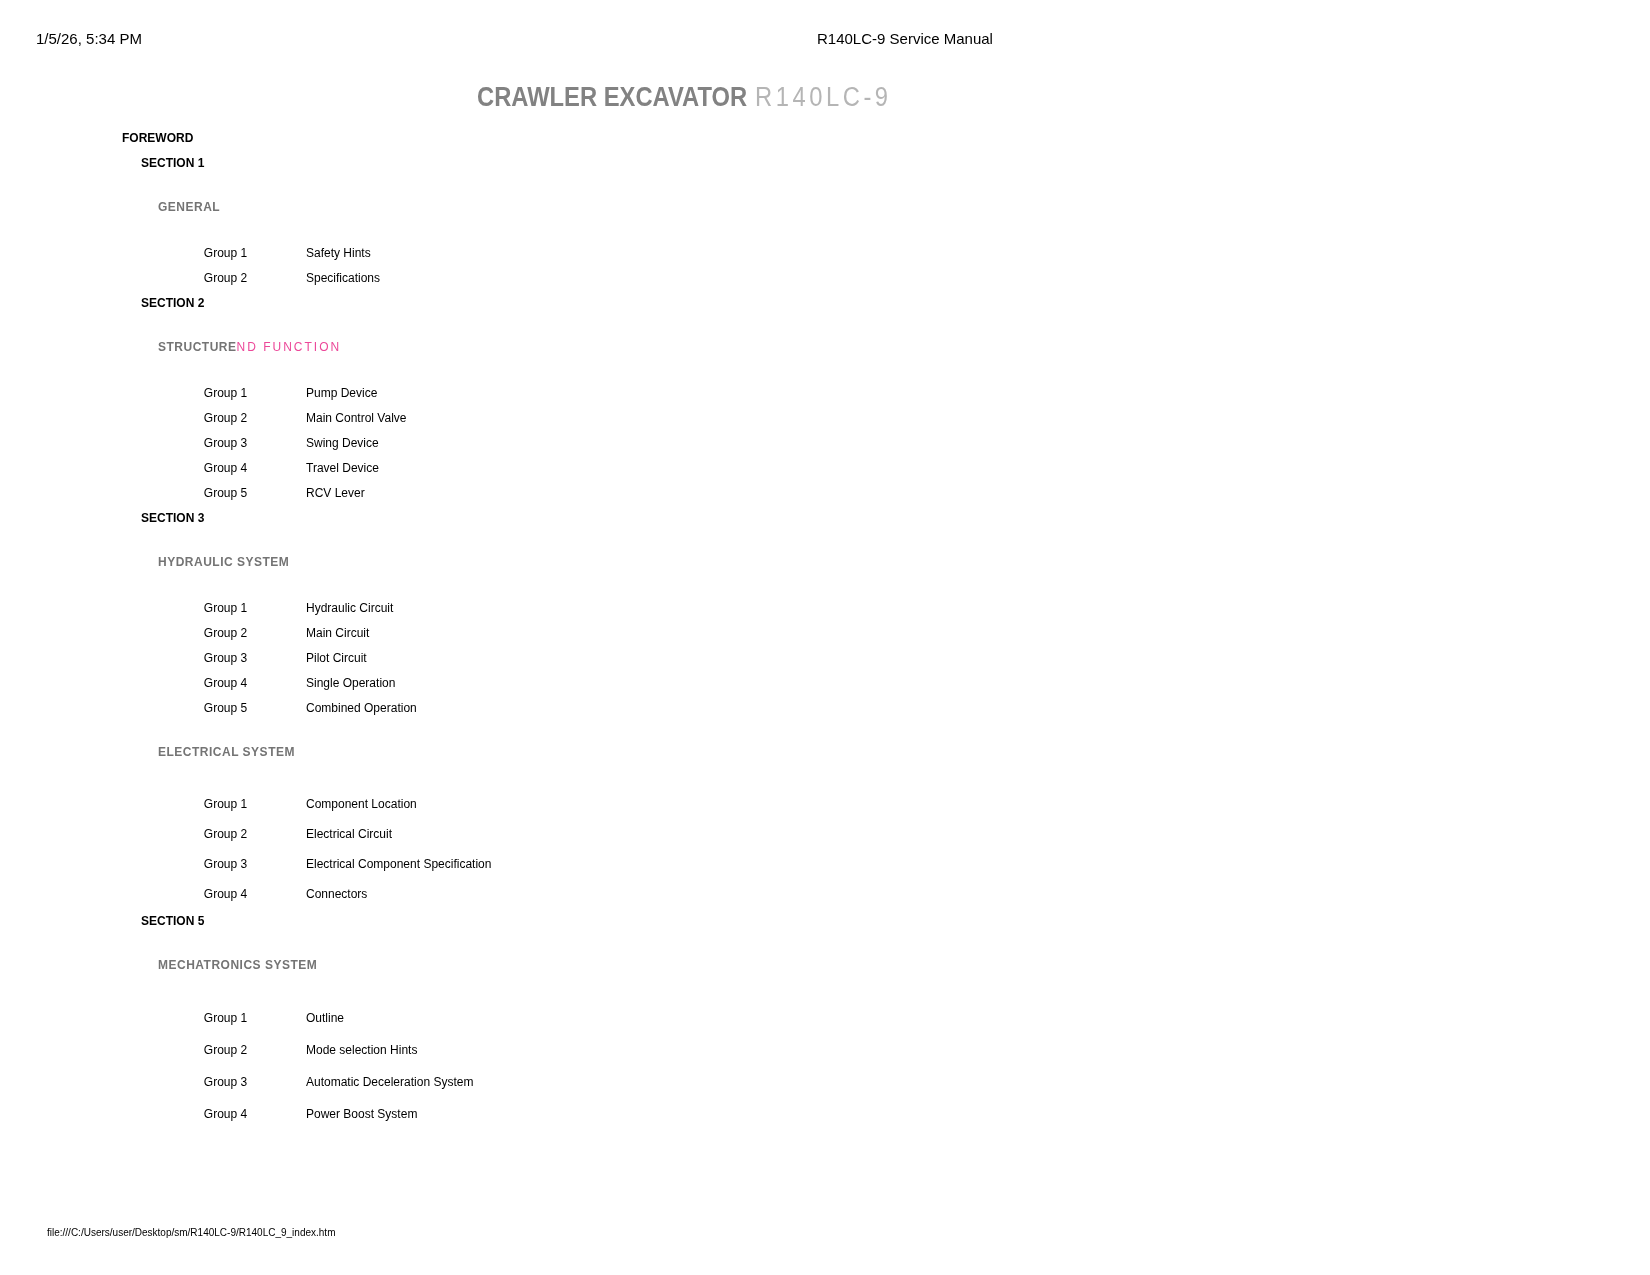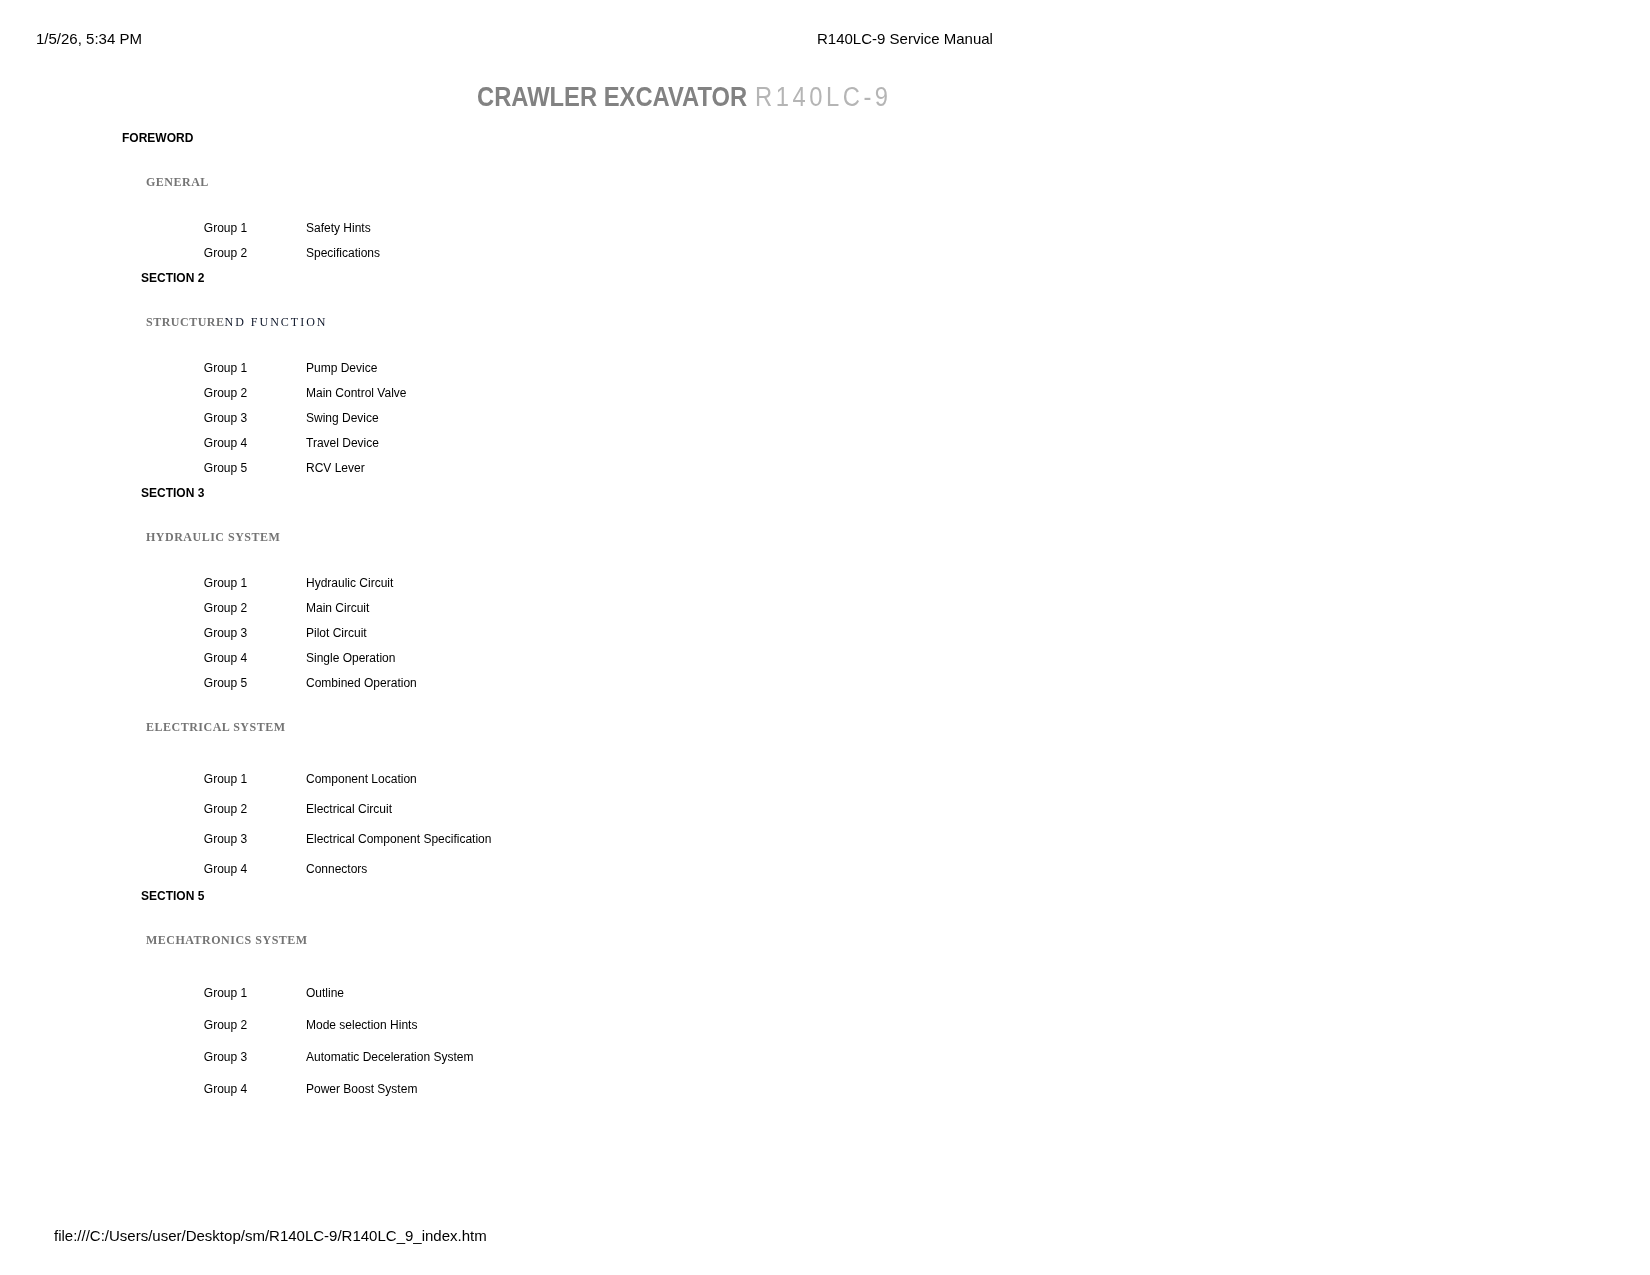--- a/index.html
+++ b/index.html
@@ -26,23 +26,23 @@
   }
   .ph-title {
     position: absolute;
     left: 817px;
     top: 30px;
     font-size: 15px;
     white-space: nowrap;
   }
   .pf-url {
     position: absolute;
-    left: 54px;
+    left: 47px;
     top: 1227px;
-    font-size: 15px;
+    font-size: 10px;
     white-space: nowrap;
   }
   .pf-page {
     position: absolute;
     right: 52px;
     top: 1290px;
     font-size: 15px;
     white-space: nowrap;
   }
 
@@ -75,28 +75,27 @@
   }
   .front-link { font-weight: bold; }
   .section-label {
     font-weight: bold;
     margin-left: 19px;
   }
   .section-heading {
     font-weight: bold;
     color: #747474;
     letter-spacing: 0.5px;
-    margin-left: 24px;
+    margin-left: 36px;
     margin-top: 19px;
     white-space: nowrap;
-    font-family: Liberation Serif, serif;
   }
   .section-heading .light {
     font-weight: 400;
-    color: #0f172a;
+    color: #ec4899;
     letter-spacing: 2px;
   }
   .group-list { margin-top: 21px; text-align: center; }
   .group-row {
     display: flex;
     margin-left: 23px;
   }
   .group-num { width: 161px; flex: none; }
   .group-title { white-space: nowrap; }
 
@@ -113,20 +112,21 @@
 
 <div class="doc-title">
   <span class="main">CRAWLER EXCAVATOR</span><span class="model">R140LC-9</span>
 </div>
 
 <div class="toc">
 
   <div class="front-link">FOREWORD</div>
 
   <div class="sec">
+    <div class="section-label">SECTION 1</div>
     <div class="section-heading"><span>GENERAL</span></div>
     <div class="group-list">
       <div class="group-row">
         <span class="group-num">Group 1</span>
         <span class="group-title">Safety Hints</span>
       </div>
       <div class="group-row">
         <span class="group-num">Group 2</span>
         <span class="group-title">Specifications</span>
       </div>

